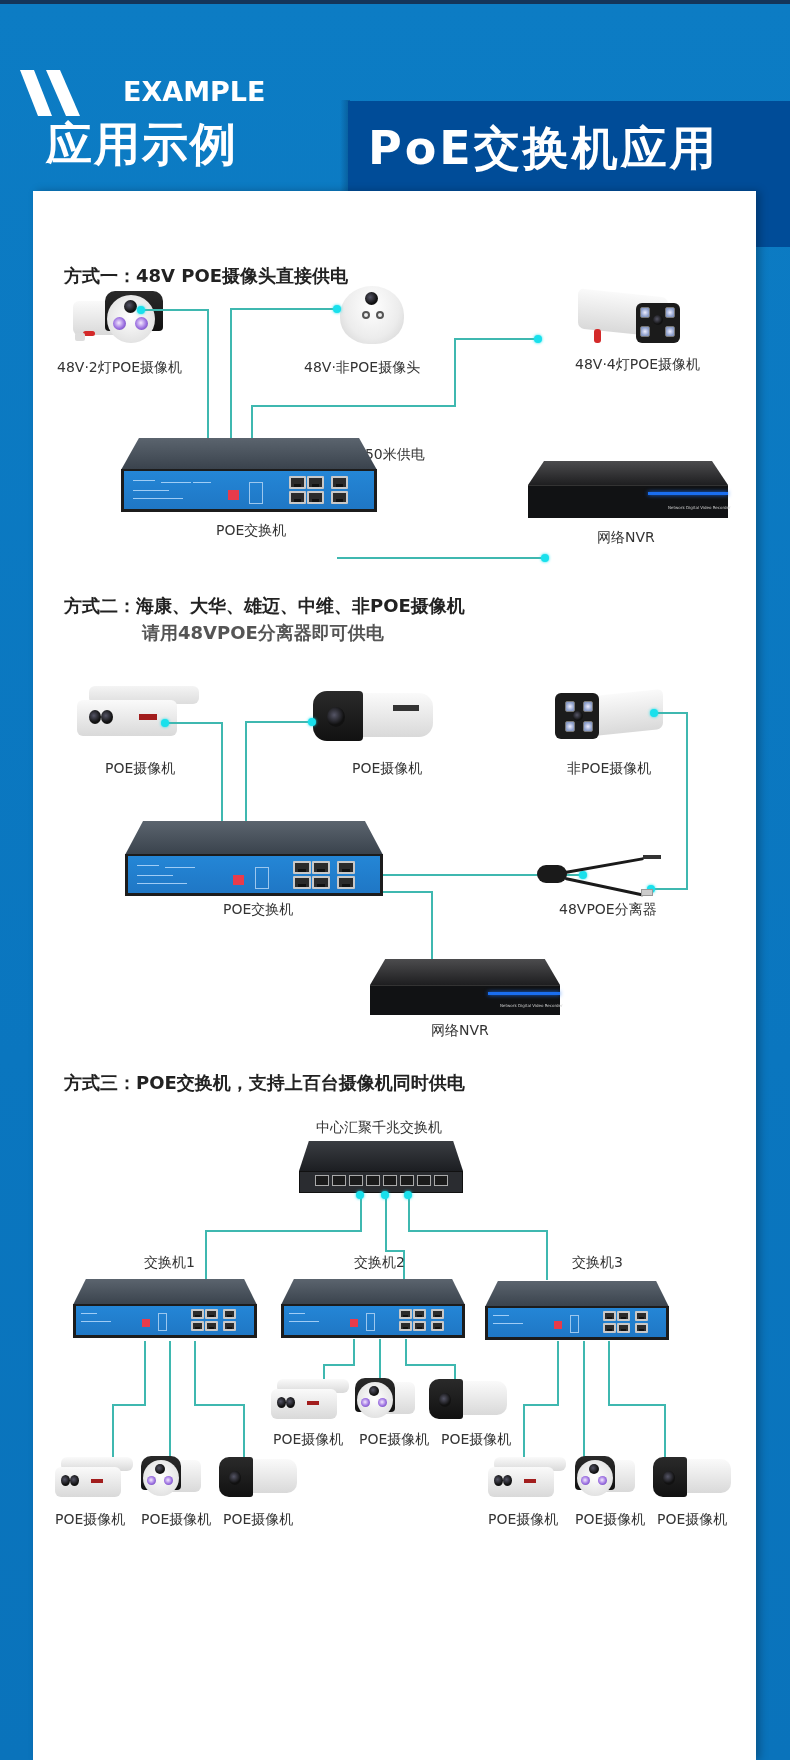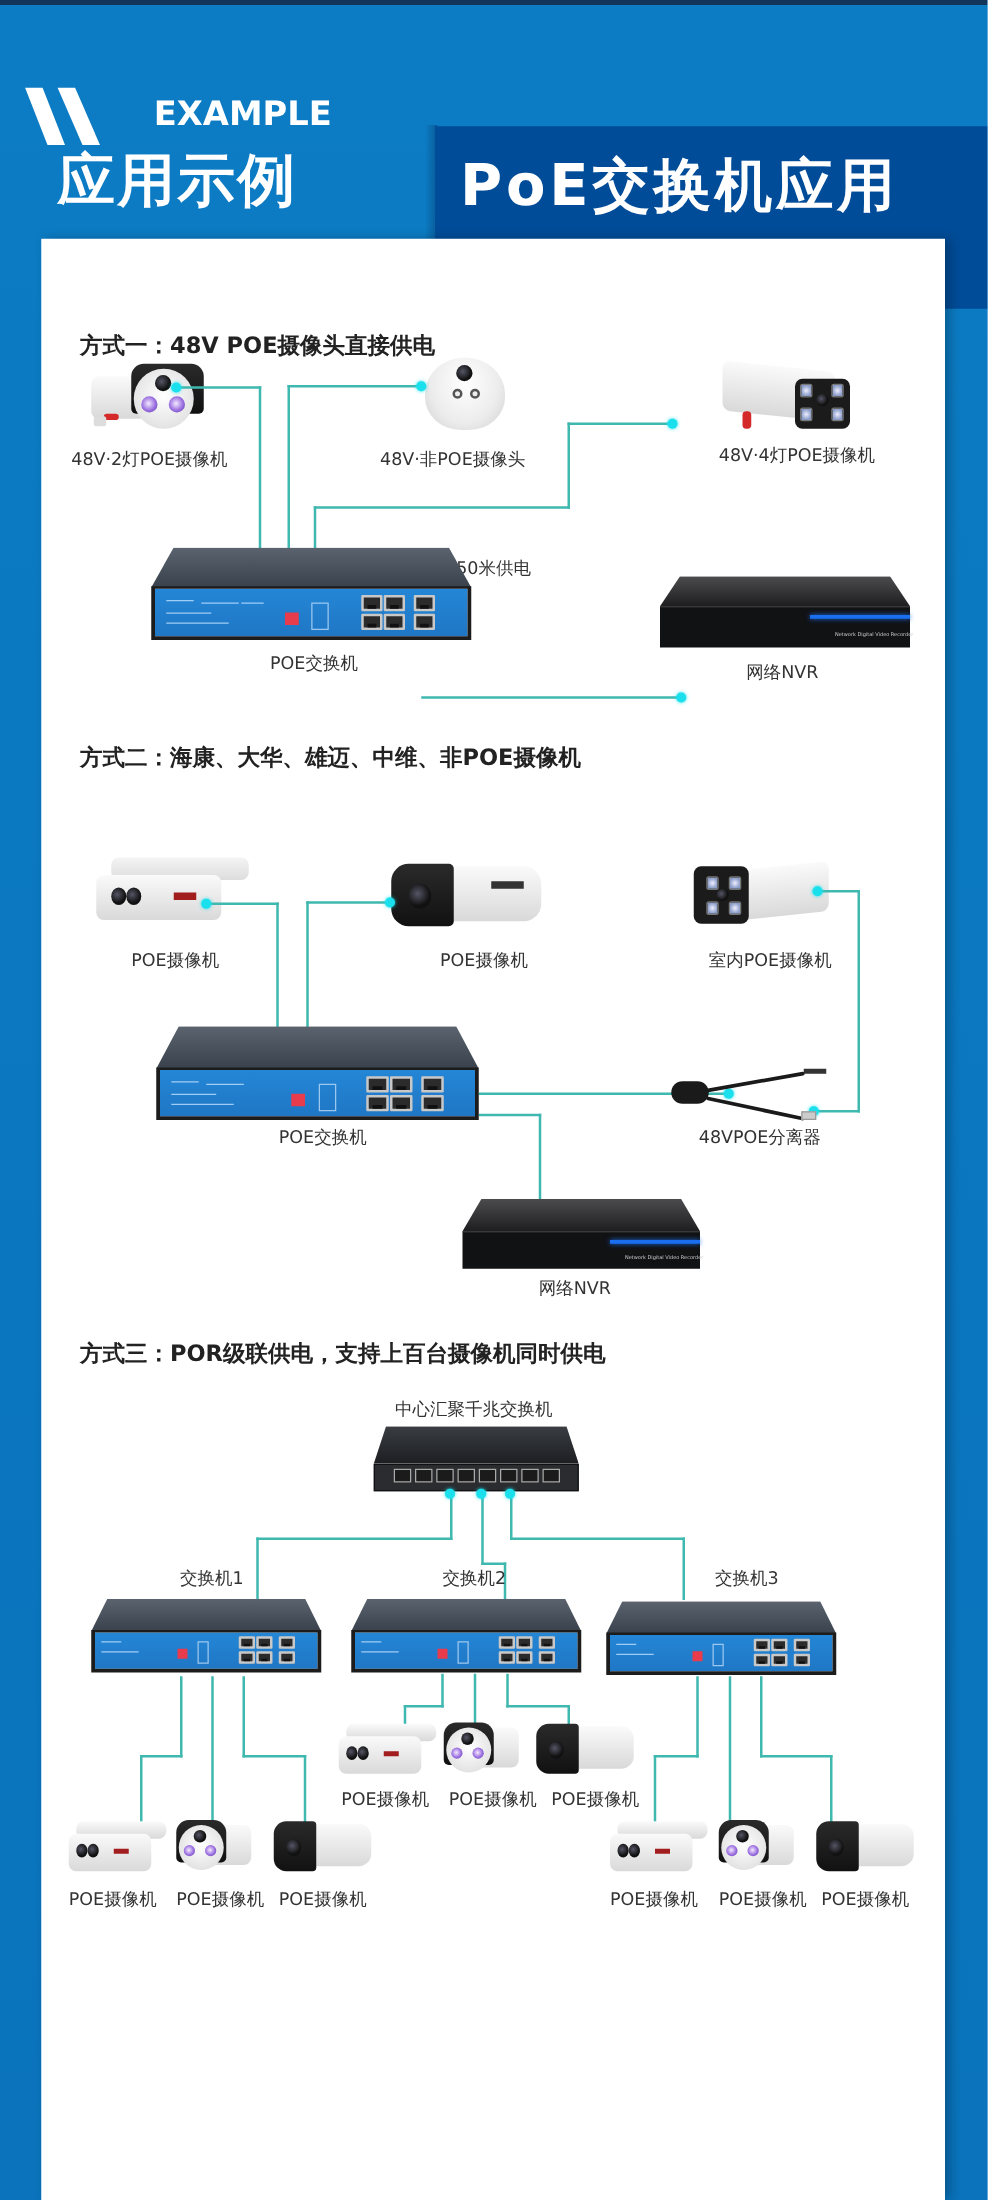--- a/index.html
+++ b/index.html
@@ -140,20 +140,21 @@
 
   <div class="abs" style="left:495px; top:270px; width:200px; height:60px;">
     <div class="nvr-top" style="left:0; top:0; width:200px; height:24px;"></div>
     <div class="nvr-front" style="left:0; top:24px; width:200px; height:33px;"></div>
     <div class="nvr-blue" style="left:120px; top:31px; width:80px;"></div>
     <div class="nvr-label" style="left:140px; top:44px;">Network Digital Video Recorder</div>
   </div>
   <div class="lbl" style="left:564px; top:338px;">网络NVR</div>
 
   <div class="sec-title" style="left:31px; top:403px;">方式二：海康、大华、雄迈、中维、非POE摄像机</div>
+  <div class="sec-sub" style="left:109px; top:430px;">请用48VPOE分离器即可供电</div>
 
   <div class="cam" style="left:42px; top:495px; width:125px; height:55px;">
     <div class="cam-body" style="left:14px; top:0; width:110px; height:18px; background: linear-gradient(180deg,#f4f4f4,#ddd);"></div>
     <div class="cam-body" style="left:2px; top:14px; width:100px; height:36px;"></div>
     <div class="lens" style="left:14px; top:24px; width:12px; height:14px;"></div>
     <div class="lens" style="left:26px; top:24px; width:12px; height:14px;"></div>
     <div class="abs" style="left:64px; top:28px; width:18px; height:6px; background:#a21d1d;"></div>
   </div>
   <div class="lbl" style="left:72px; top:569px;">POE摄像机</div>
 
@@ -167,21 +168,21 @@
 
   <div class="cam" style="left:520px; top:498px; width:115px; height:62px;">
     <div class="cam-body" style="left:30px; top:4px; width:80px; height:40px; transform: skewY(-6deg);"></div>
     <div class="dark-face" style="left:2px; top:4px; width:44px; height:46px;"></div>
     <div class="ir-sq" style="left:12px; top:12px; width:10px; height:11px;"></div>
     <div class="ir-sq" style="left:30px; top:12px; width:10px; height:11px;"></div>
     <div class="ir-sq" style="left:12px; top:32px; width:10px; height:11px;"></div>
     <div class="ir-sq" style="left:30px; top:32px; width:10px; height:11px;"></div>
     <div class="lens" style="left:20px; top:22px; width:10px; height:10px;"></div>
   </div>
-  <div class="lbl" style="left:534px; top:569px;">室内POE摄像机</div>
+  <div class="lbl" style="left:534px; top:569px;">非POE摄像机</div>
 
   <div class="line" style="left:132px; top:531px; width:58px; height:2px;"></div>
   <div class="line" style="left:188px; top:531px; width:2px; height:101px;"></div>
   <div class="line" style="left:212px; top:530px; width:67px; height:2px;"></div>
   <div class="line" style="left:212px; top:530px; width:2px; height:102px;"></div>
   <div class="line" style="left:621px; top:521px; width:34px; height:2px;"></div>
   <div class="line" style="left:653px; top:521px; width:2px; height:178px;"></div>
   <div class="line" style="left:618px; top:697px; width:37px; height:2px;"></div>
   <div class="line" style="left:350px; top:683px; width:200px; height:2px;"></div>
   <div class="line" style="left:350px; top:700px; width:50px; height:2px;"></div>
@@ -221,21 +222,21 @@
   <div class="lbl" style="left:526px; top:710px;">48VPOE分离器</div>
 
   <div class="abs" style="left:337px; top:768px; width:190px; height:60px;">
     <div class="nvr-top" style="left:0; top:0; width:190px; height:26px;"></div>
     <div class="nvr-front" style="left:0; top:26px; width:190px; height:30px;"></div>
     <div class="nvr-blue" style="left:118px; top:33px; width:72px;"></div>
     <div class="nvr-label" style="left:130px; top:44px;">Network Digital Video Recorder</div>
   </div>
   <div class="lbl" style="left:398px; top:831px;">网络NVR</div>
 
-  <div class="sec-title" style="left:31px; top:880px;">方式三：POR级联供电，支持上百台摄像机同时供电</div>
+  <div class="sec-title" style="left:31px; top:880px;">方式三：POE交换机，支持上百台摄像机同时供电</div>
   <div class="lbl" style="left:283px; top:928px;">中心汇聚千兆交换机</div>
 
   <div class="abs" style="left:266px; top:950px; width:164px; height:56px;">
     <div class="gsw-top" style="left:0; top:0; width:164px; height:30px;"></div>
     <div class="gsw-front" style="left:0; top:30px; width:164px; height:22px;"></div>
     <div class="gport" style="left:16px; top:34px; width:14px; height:11px;"></div>
     <div class="gport" style="left:33px; top:34px; width:14px; height:11px;"></div>
     <div class="gport" style="left:50px; top:34px; width:14px; height:11px;"></div>
     <div class="gport" style="left:67px; top:34px; width:14px; height:11px;"></div>
     <div class="gport" style="left:84px; top:34px; width:14px; height:11px;"></div>

